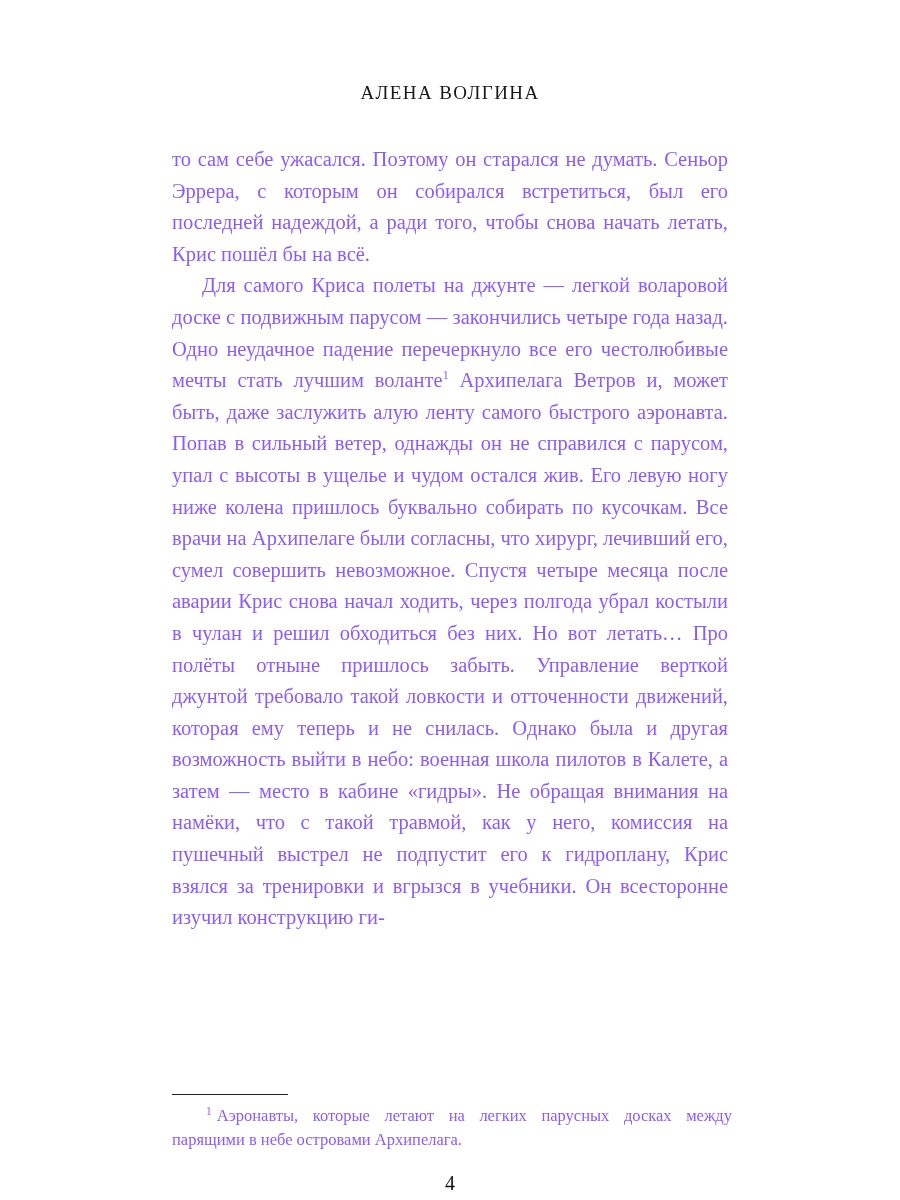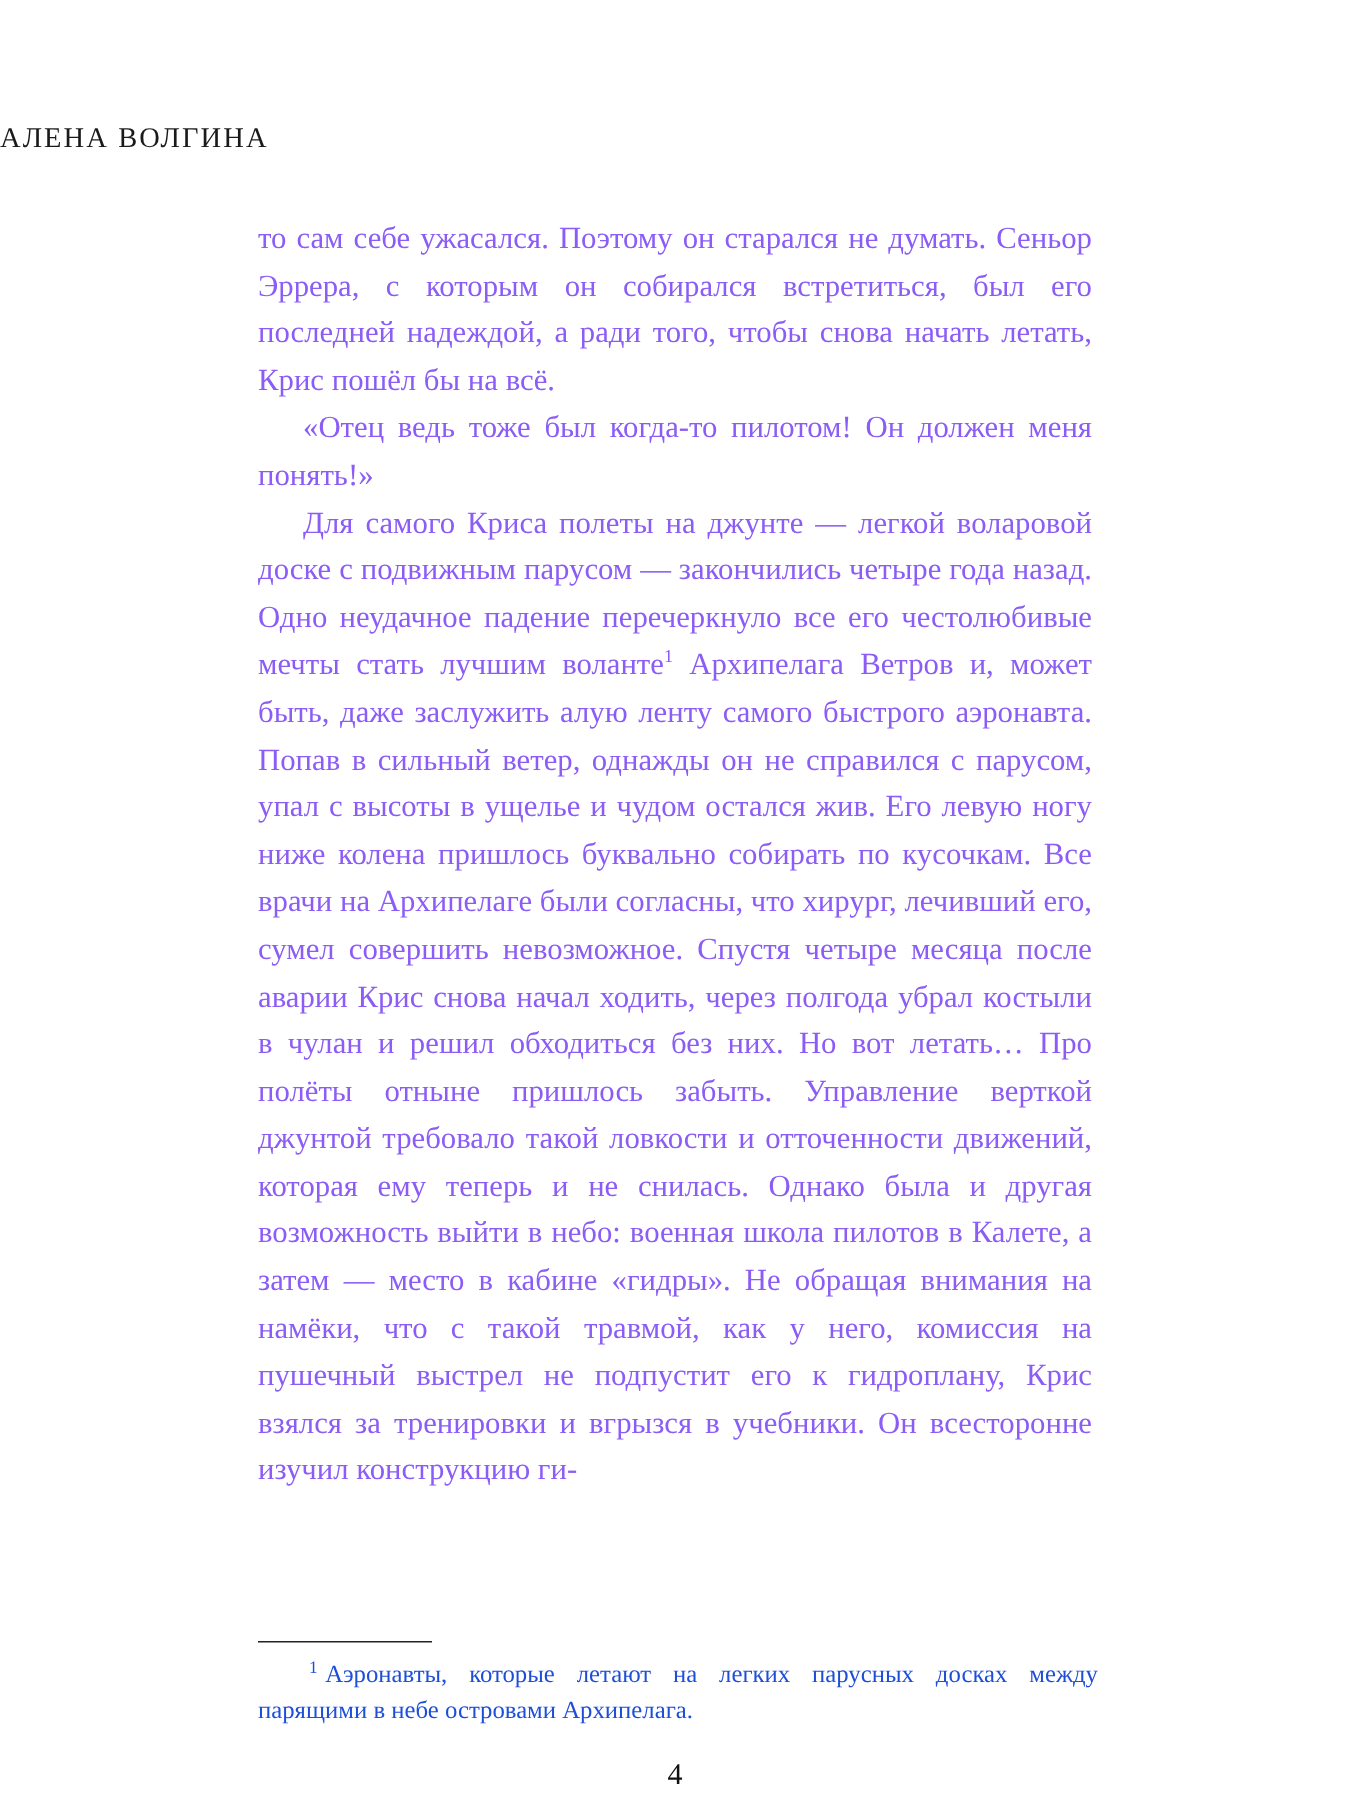--- a/index.html
+++ b/index.html
@@ -16,20 +16,21 @@
     overflow: hidden;
   }
   .page {
     width: 900px;
     height: 1200px;
     box-sizing: border-box;
     padding: 0;
     position: relative;
   }
   .running-head {
+    text-align: center;
     font-size: 19px;
     letter-spacing: 1.4px;
     margin-top: 82px;
     color: #1a1a1a;
     font-family: "Liberation Serif", "DejaVu Serif", serif;
   }
   .body-block {
     margin: 0 auto;
     width: 556px;
     margin-top: 40px;
@@ -63,21 +64,21 @@
   .footnote-rule {
     width: 116px;
     height: 1px;
     background: #222;
     margin-bottom: 9px;
   }
   .footnote-text {
     font-size: 16.5px;
     line-height: 24px;
     text-align: justify;
-    color: #1d4ed8;
+    color: #8b5cf6;
     text-indent: 34px;
   }
   .footnote-text .fnum {
     font-size: 11.5px;
     vertical-align: super;
     line-height: 0;
     margin-right: 5px;
   }
   .folio {
     position: absolute;
@@ -91,21 +92,20 @@
 </style>
 </head>
 <body>
 
 <div class="page">
 
   <div class="running-head">АЛЕНА ВОЛГИНА</div>
 
   <div class="body-block">
     <p class="noindent">то сам себе ужасался. Поэтому он старался не думать. Сеньор Эррера, с которым он собирался встретиться, был его последней надеждой, а ради того, чтобы снова начать летать, Крис пошёл бы на всё.</p>
-    <p class="indent">«Отец ведь тоже был когда-то пилотом! Он должен меня понять!»</p>
     <p class="indent"><span>Для самого Криса полеты на джунте — легкой воларовой доске с подвижным парусом — закончились четыре года назад. Одно неудачное падение перечеркнуло все его честолюбивые мечты стать лучшим воланте</span><sup class="fn">1</sup><span> Архипелага Ветров и, может быть, даже заслужить алую ленту самого быстрого аэронавта. Попав в сильный ветер, однажды он не справился с парусом, упал с высоты в ущелье и чудом остался жив. Его левую ногу ниже колена пришлось буквально собирать по кусочкам. Все врачи на Архипелаге были согласны, что хирург, лечивший его, сумел совершить невозможное. Спустя четыре месяца после аварии Крис снова начал ходить, через полгода убрал костыли в чулан и решил обходиться без них. Но вот летать… Про полёты отныне пришлось забыть. Управление верткой джунтой требовало такой ловкости и отточенности движений, которая ему теперь и не снилась. Однако была и другая возможность выйти в небо: военная школа пилотов в Калете, а затем — место в кабине «гидры». Не обращая внимания на намёки, что с такой травмой, как у него, комиссия на пушечный выстрел не подпустит его к гидроплану, Крис взялся за тренировки и вгрызся в учебники. Он всесторонне изучил конструкцию ги-</span></p>
   </div>
 
   <div class="footnote-area">
     <div class="footnote-rule"></div>
     <div class="footnote-text"><span class="fnum">1</span><span>Аэронавты, которые летают на легких парусных досках между парящими в небе островами Архипелага.</span></div>
   </div>
 
   <div class="folio">4</div>
 

